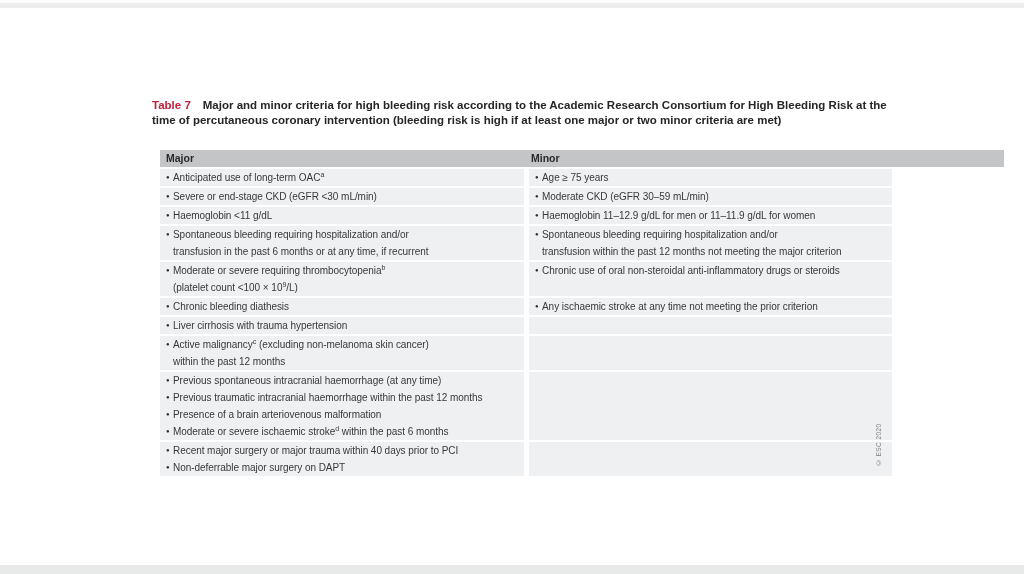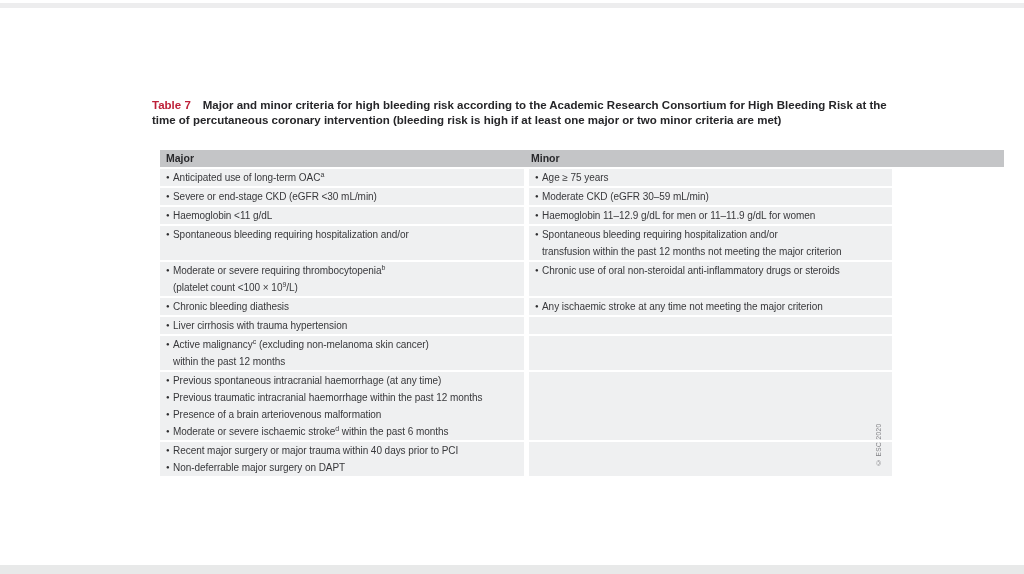--- a/index.html
+++ b/index.html
@@ -115,20 +115,21 @@
               </div>
             </div>
           </div>
         </div>
         <div class="trow">
           <div class="cell major">
             <div class="bullet-item">
               <span class="dot">●</span>
               <div class="btext">
                 <div class="bline"><span>Spontaneous bleeding requiring hospitalization and/or</span></div>
+                <div class="bline"><span>transfusion in the past 6 months or at any time, if recurrent</span></div>
               </div>
             </div>
           </div>
           <div class="cell minor">
             <div class="bullet-item">
               <span class="dot">●</span>
               <div class="btext">
                 <div class="bline"><span>Spontaneous bleeding requiring hospitalization and/or</span></div>
                 <div class="bline"><span>transfusion within the past 12 months not meeting the major criterion</span></div>
               </div>
@@ -160,21 +161,21 @@
               <span class="dot">●</span>
               <div class="btext">
                 <div class="bline"><span>Chronic bleeding diathesis</span></div>
               </div>
             </div>
           </div>
           <div class="cell minor">
             <div class="bullet-item">
               <span class="dot">●</span>
               <div class="btext">
-                <div class="bline"><span>Any ischaemic stroke at any time not meeting the major criterion</span></div>
+                <div class="bline"><span>Any ischaemic stroke at any time not meeting the prior criterion</span></div>
               </div>
             </div>
           </div>
         </div>
         <div class="trow">
           <div class="cell major">
             <div class="bullet-item">
               <span class="dot">●</span>
               <div class="btext">
                 <div class="bline"><span>Liver cirrhosis with trauma hypertension</span></div>

